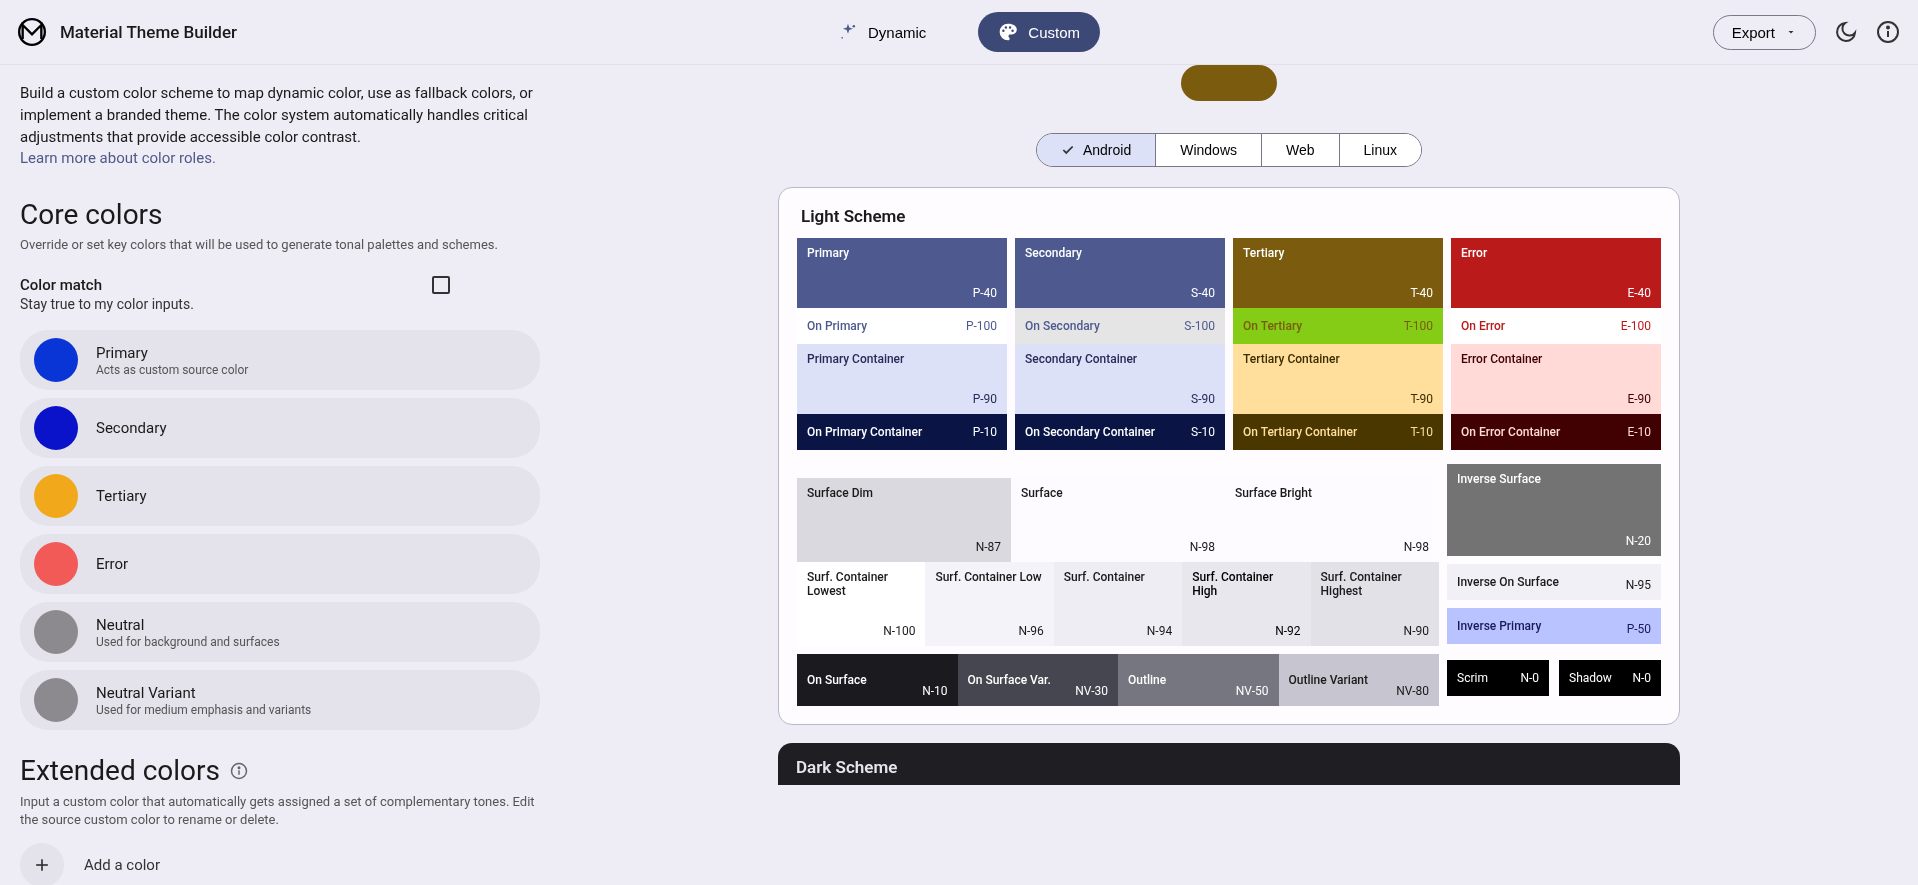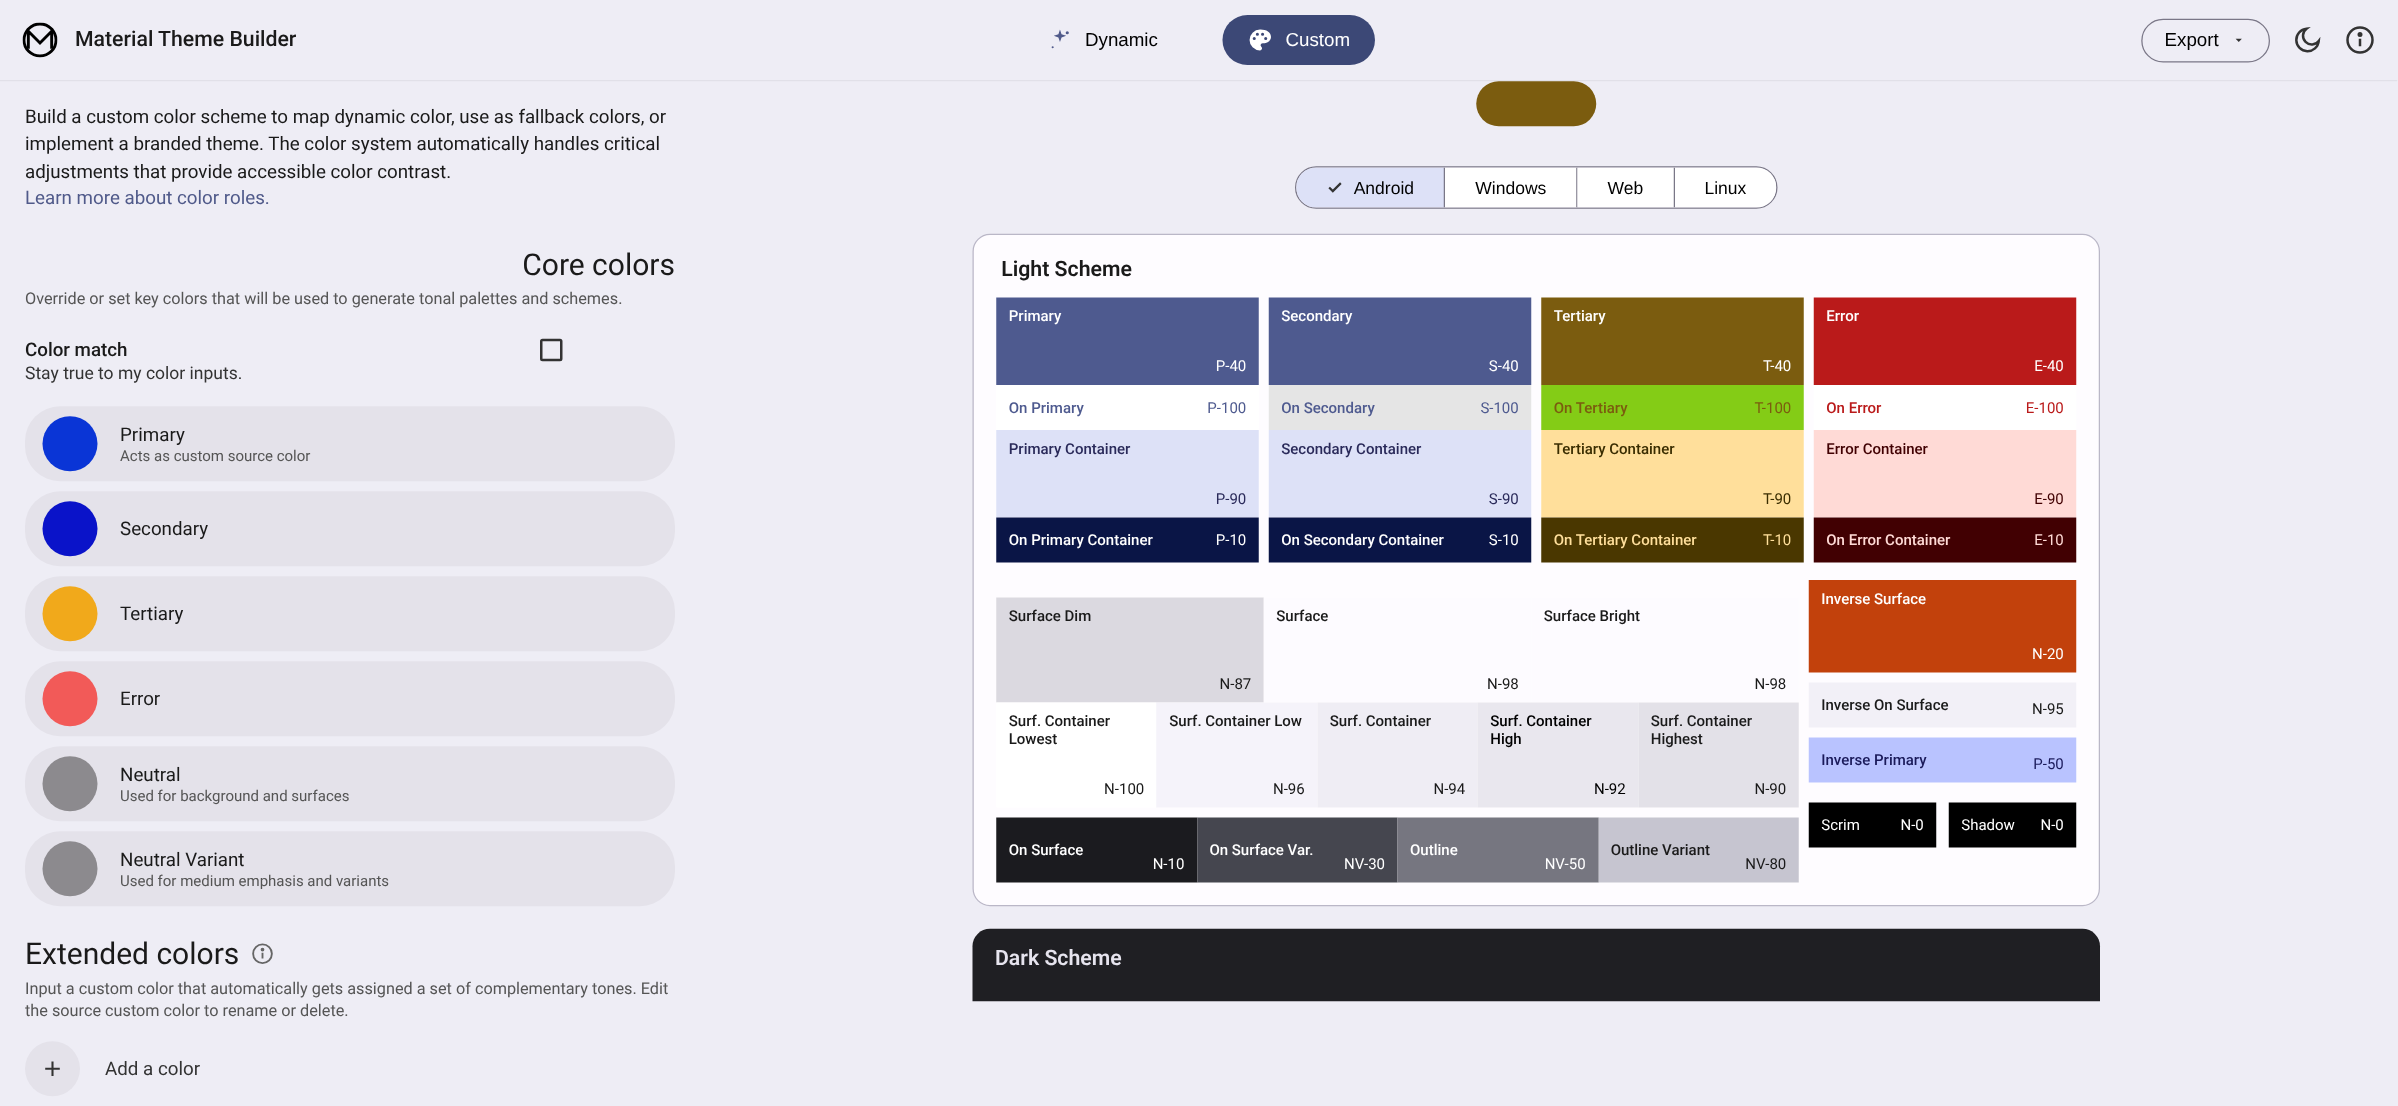--- a/index.html
+++ b/index.html
@@ -46,21 +46,21 @@
   padding: 8px 18px; border: 1px solid #7a7787; border-radius: 22px;
   background: none; font-size: 15px; cursor: pointer;
 }
 .icon-btn { width: 24px; height: 24px; cursor: pointer; background: none; border: none; }
 
 .main { display: flex; padding: 0; }
 .left-panel { width: 560px; padding: 18px 20px 0 20px; }
 .intro { font-size: 15px; line-height: 1.45; color: #1a1a1a; }
 .intro a { color: #505a8a; text-decoration: none; }
 
-.section-title { font-size: 24px; font-weight: 400; margin-top: 28px; text-align: right; }
+.section-title { font-size: 28px; font-weight: 400; margin-top: 28px; }
 .section-sub { font-size: 13px; color: #555; margin-top: 6px; }
 
 .color-match {
   display: flex; justify-content: space-between; align-items: flex-start;
   margin-top: 24px; padding-right: 90px;
 }
 .cm-title { font-size: 15px; font-weight: 500; }
 .cm-sub { font-size: 14px; color: #333; margin-top: 2px; }
 .checkbox { width: 18px; height: 18px; border: 2px solid #333; border-radius: 2px; cursor: pointer; }
 
@@ -119,21 +119,21 @@
 .surf-cell.short { height: 52px; flex-direction: row; align-items: center; justify-content: space-between; }
 
 .split3 { display: grid; grid-template-columns: 1fr 2fr 1fr; gap: 8px; margin-top: 14px; align-items: start;}
 .inverse-col { display: flex; flex-direction: column; gap: 8px;}
 .lower-row { display: grid; grid-template-columns: repeat(4,1fr); gap:0; margin-top:8px;}
 .scrim-row { display: flex; gap: 10px; margin-top: 8px;}
 .tiny-cell { background:#000; color:#fff; flex:1; height:36px; padding:6px 10px; font-size:12px; display:flex; justify-content:space-between; align-items:center;}
 
 .dark-card {
   background: #1f1f23; color: #e6e4ee; border-radius: 14px 14px 0 0;
-  width: 902px; margin: 18px auto 0 auto; padding: 14px 18px 24px 18px;
+  width: 902px; margin: 18px auto 0 auto; padding: 14px 18px 8px 18px;
   font-size: 17px; font-weight: 600;
 }
 </style>
 </head>
 <body>
 
 <div class="header">
   <div class="logo-wrap">
     <svg class="logo" viewBox="0 0 24 24">
         <circle cx="12" cy="12" r="11" fill="none" stroke="#000" stroke-width="2"></circle>
@@ -404,21 +404,21 @@
                 <span class="role-code">NV-50</span>
               </div>
               <div class="surf-cell short" style="background: rgb(198, 197, 208); color: rgb(26, 26, 26);">
                 <span class="role-label">Outline Variant</span>
                 <span class="role-code">NV-80</span>
               </div>
             </div>
         </div>
 
         <div class="inverse-col">
-          <div id="inv-surf" class="surf-cell tall" style="height: 74px; background: #c2410c; color: rgb(255, 255, 255);">
+          <div id="inv-surf" class="surf-cell tall" style="height: 92px; background: #737373; color: rgb(255, 255, 255);">
               <span class="role-label">Inverse Surface</span>
               <span class="role-code">N-20</span>
             </div>
           <div id="inv-on" class="surf-cell short" style="height: 36px; background: rgb(242, 240, 247); color: rgb(26, 26, 26);">
               <span class="role-label">Inverse On Surface</span>
               <span class="role-code">N-95</span>
             </div>
           <div id="inv-prim" class="surf-cell short" style="height: 36px; background: rgb(185, 195, 255); color: rgb(26, 26, 90);">
               <span class="role-label">Inverse Primary</span>
               <span class="role-code">P-50</span>

